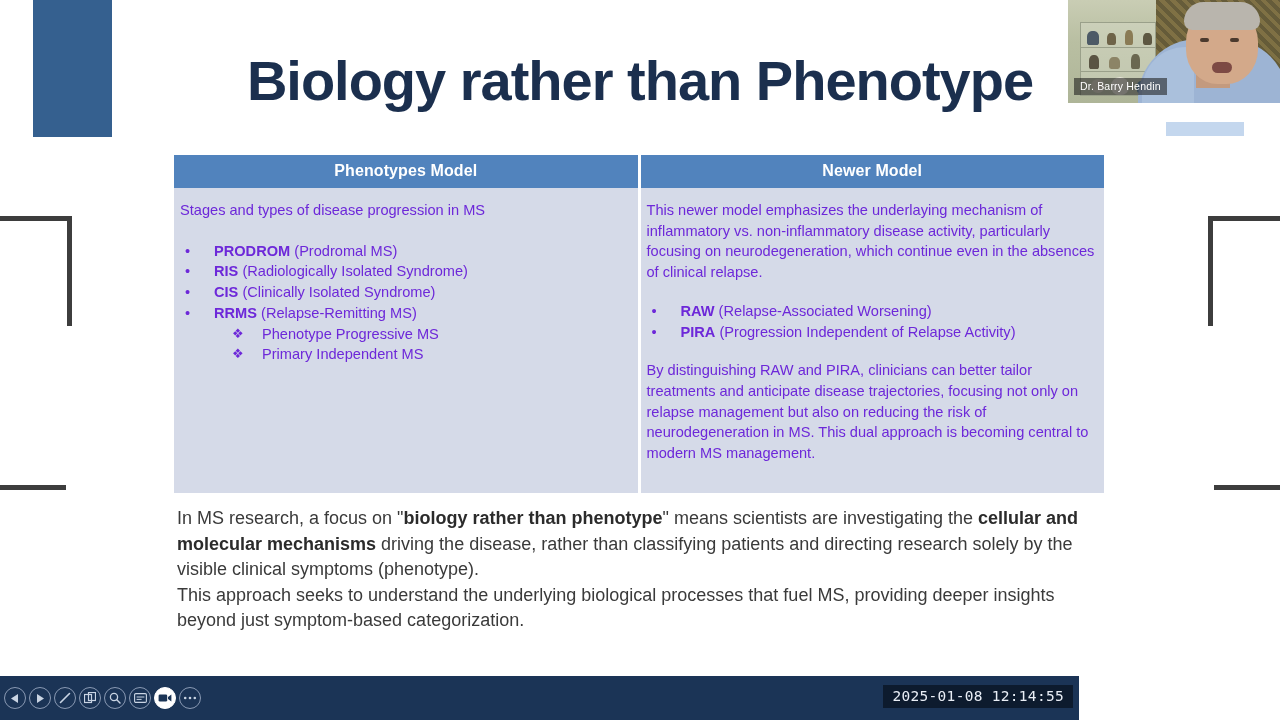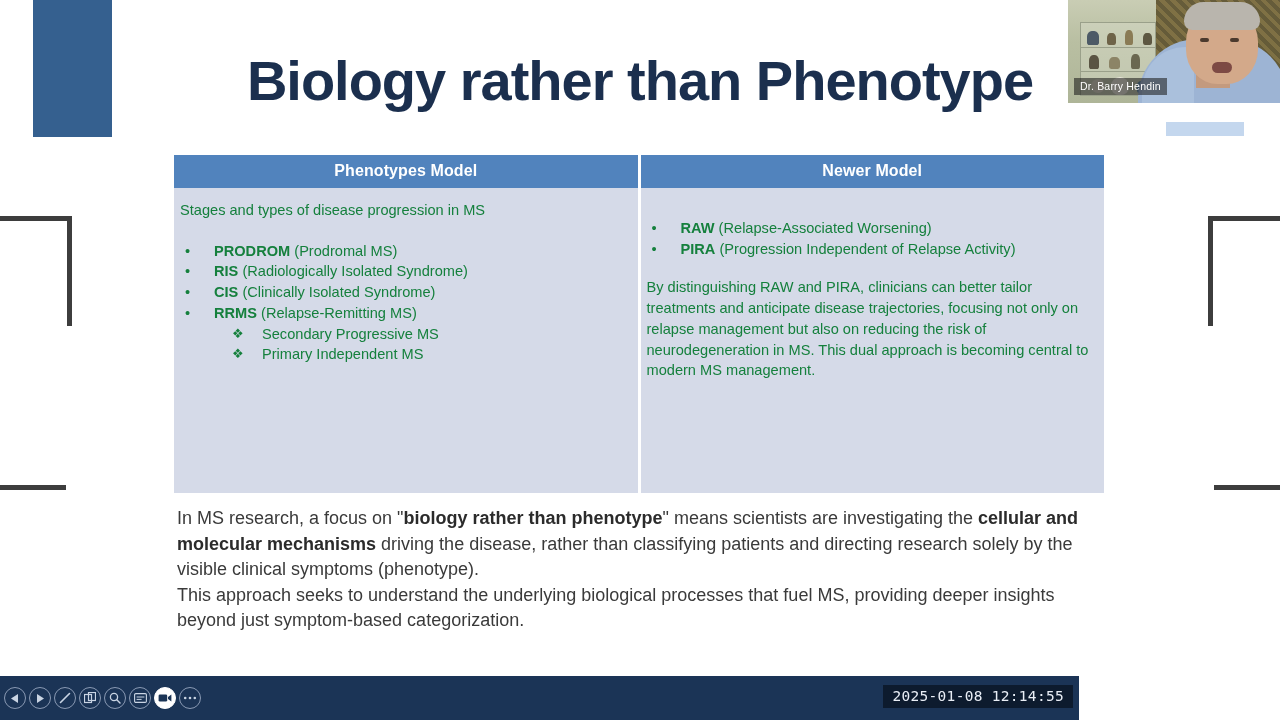--- a/index.html
+++ b/index.html
@@ -46,21 +46,21 @@
   }
   .cmp-col{ flex:1 1 0; display:flex; flex-direction:column; }
   .cmp-head{
     background:#5183bd; color:#ffffff;
     font-size:16px; font-weight:bold; text-align:center;
     padding:7px 4px 8px; letter-spacing:.1px;
   }
   .cmp-body{
     background:#d5dae8;
     padding:12px 9px 10px 6px;
-    color:#15803d; font-size:14.6px; line-height:20.7px;
+    color:#6d28d9; font-size:14.6px; line-height:20.7px;
     min-height:305px;
   }
   .cmp-col.left .cmp-body { min-height:305px; }
   .cmp-p{ margin:0 0 0 0; }
   .cmp-gap{ height:20px; }
   .cmp-gap-sm{ height:18px; }
 
   ul.blist{ list-style:none; margin:0; padding:0; }
   ul.blist > li{
     position:relative; padding-left:34px; line-height:20.7px;
@@ -223,34 +223,35 @@
             <span class="bterm">CIS</span><span> (Clinically Isolated Syndrome)</span>
           </li>
           <li>
             <span class="bdot">•</span>
             <span class="bterm">RRMS</span><span> (Relapse-Remitting MS)</span>
           </li>
         </ul>
         <ul class="sublist">
           <li>
             <span class="sdot">❖</span>
-            <span>Secondary Progressive MS</span>
+            <span>Phenotype Progressive MS</span>
           </li>
           <li>
             <span class="sdot">❖</span>
             <span>Primary Independent MS</span>
           </li>
         </ul>
         <div class="cmp-gap"></div>
       </div>
     </div>
 
     <div class="cmp-col right">
       <div class="cmp-head">Newer Model</div>
       <div class="cmp-body">
+        <div class="cmp-p">This newer model emphasizes the underlaying mechanism of inflammatory vs. non-inflammatory disease activity, particularly focusing on neurodegeneration, which continue even in the absences of clinical relapse.</div>
         <div class="cmp-gap-sm"></div>
         <ul class="blist">
           <li>
             <span class="bdot">•</span>
             <span class="bterm">RAW</span><span> (Relapse-Associated Worsening)</span>
           </li>
           <li>
             <span class="bdot">•</span>
             <span class="bterm">PIRA</span><span> (Progression Independent of Relapse Activity)</span>
           </li>

